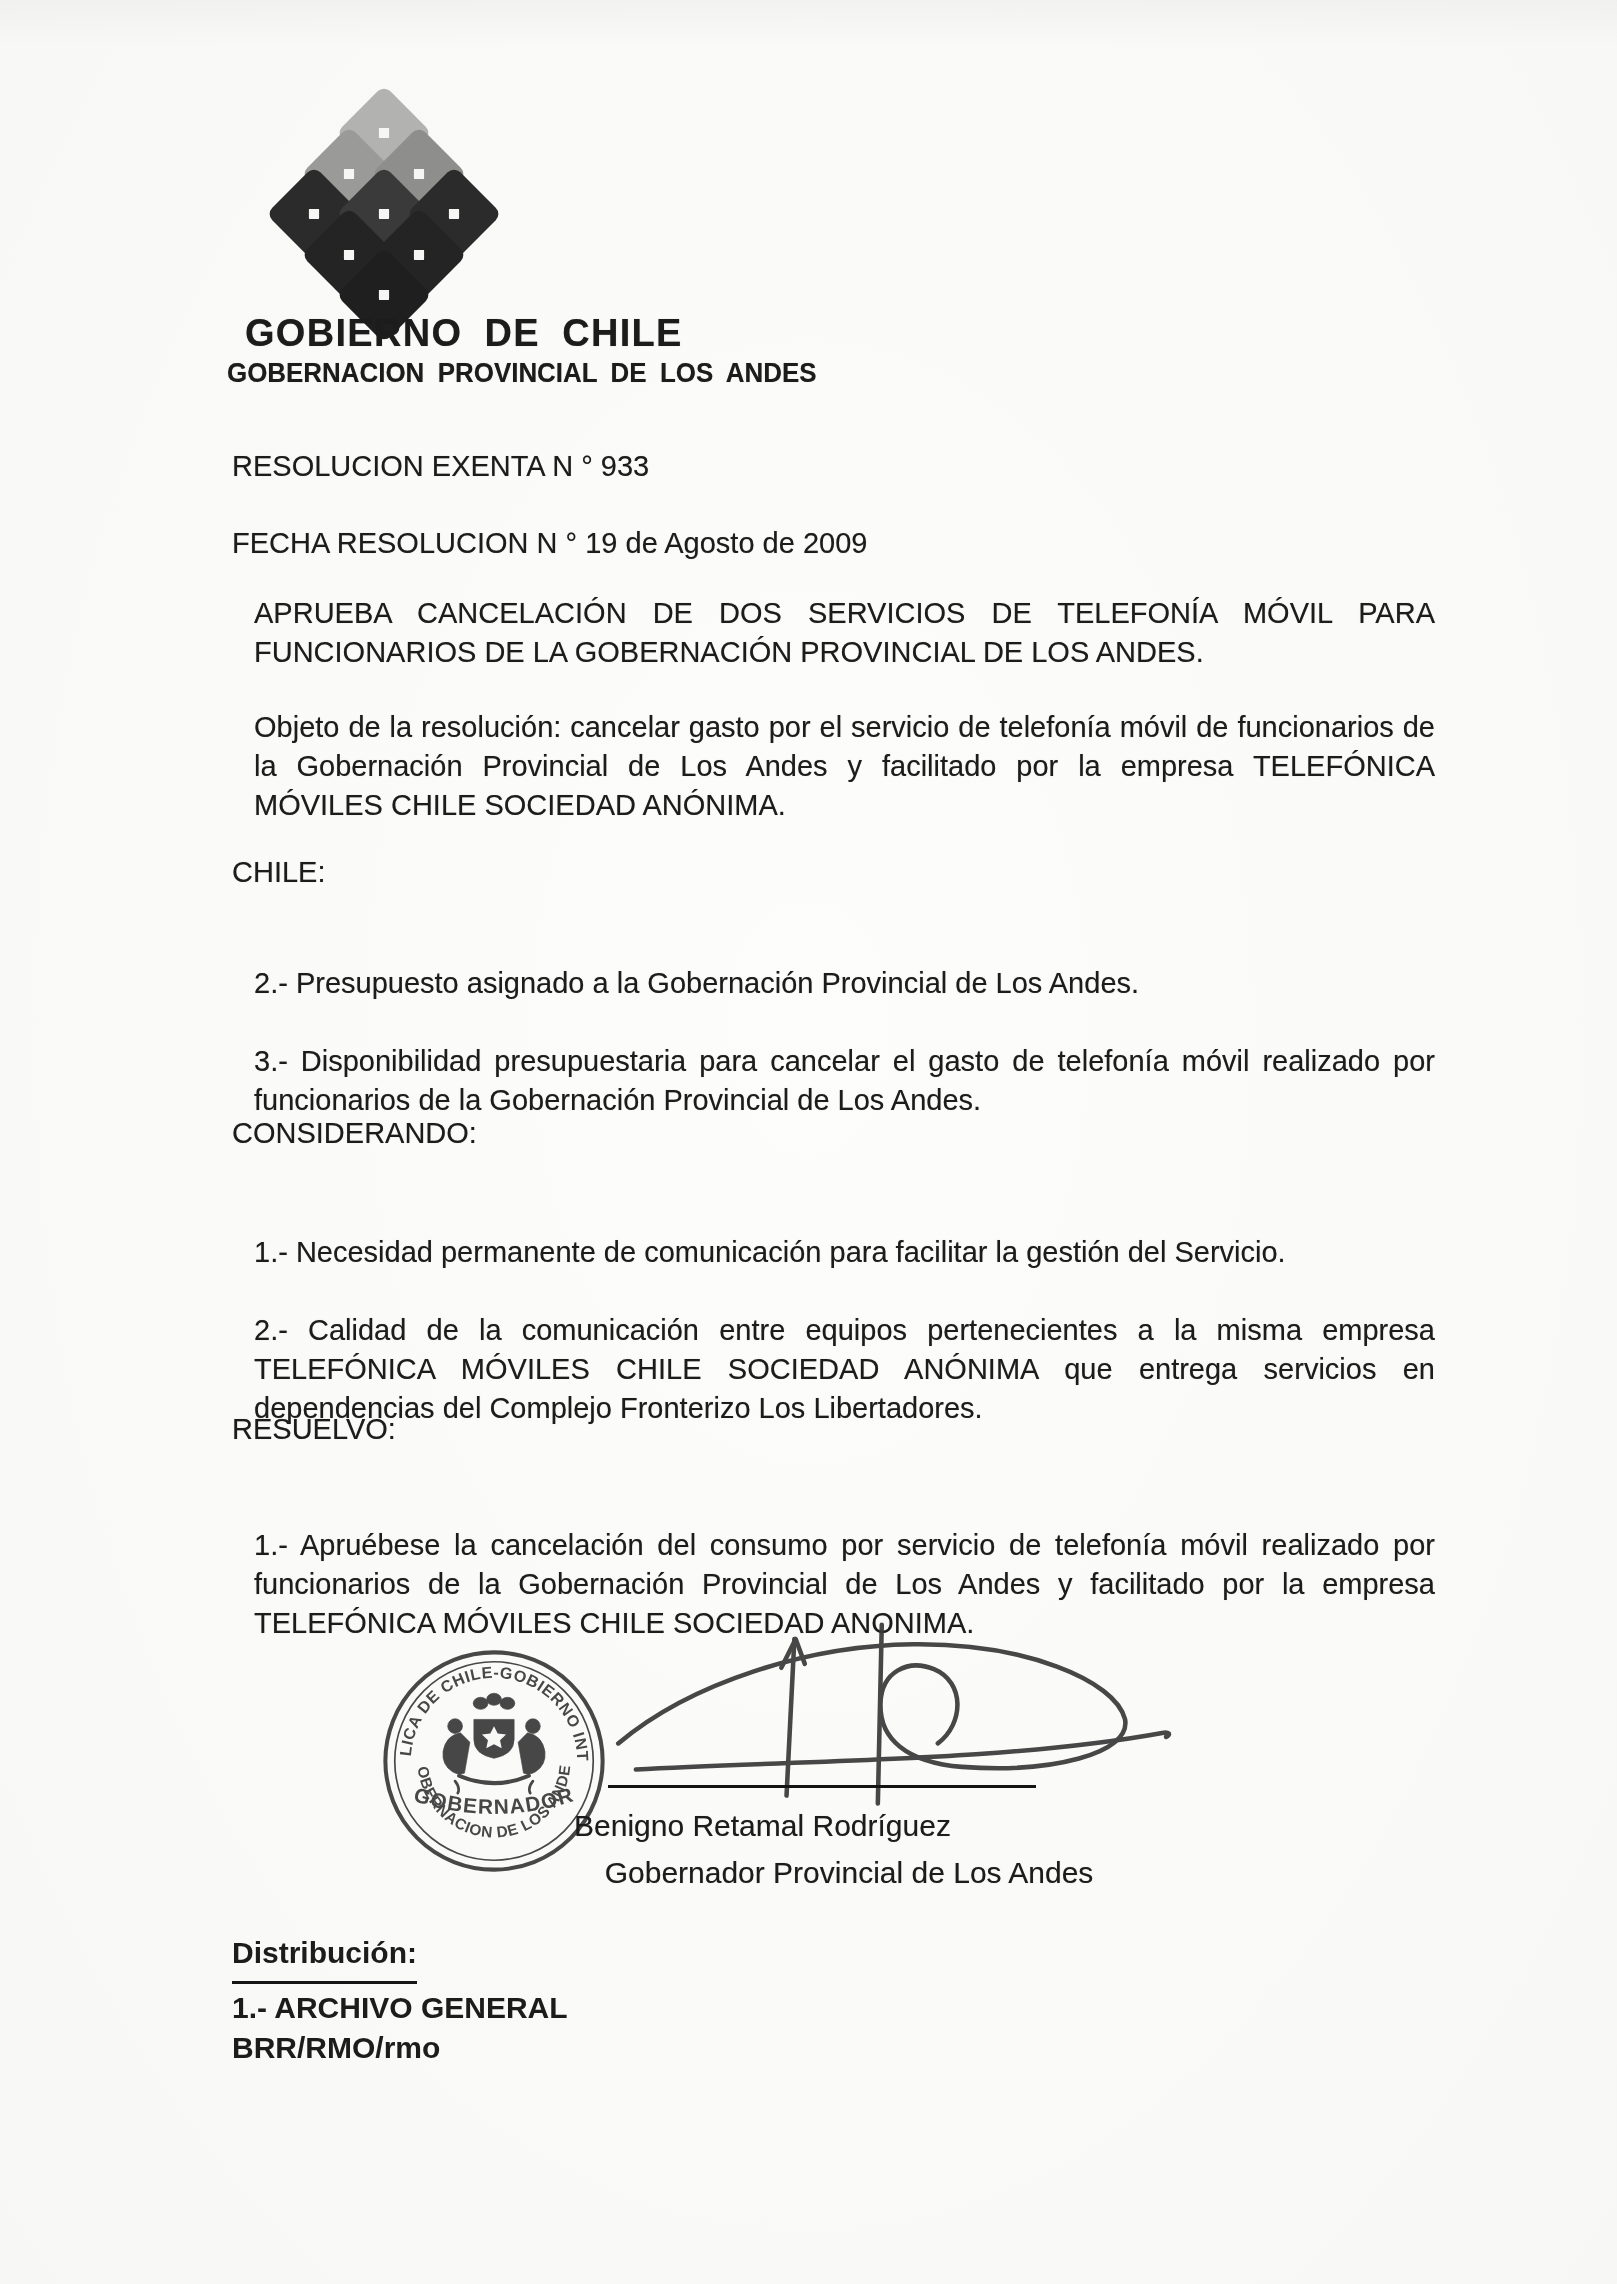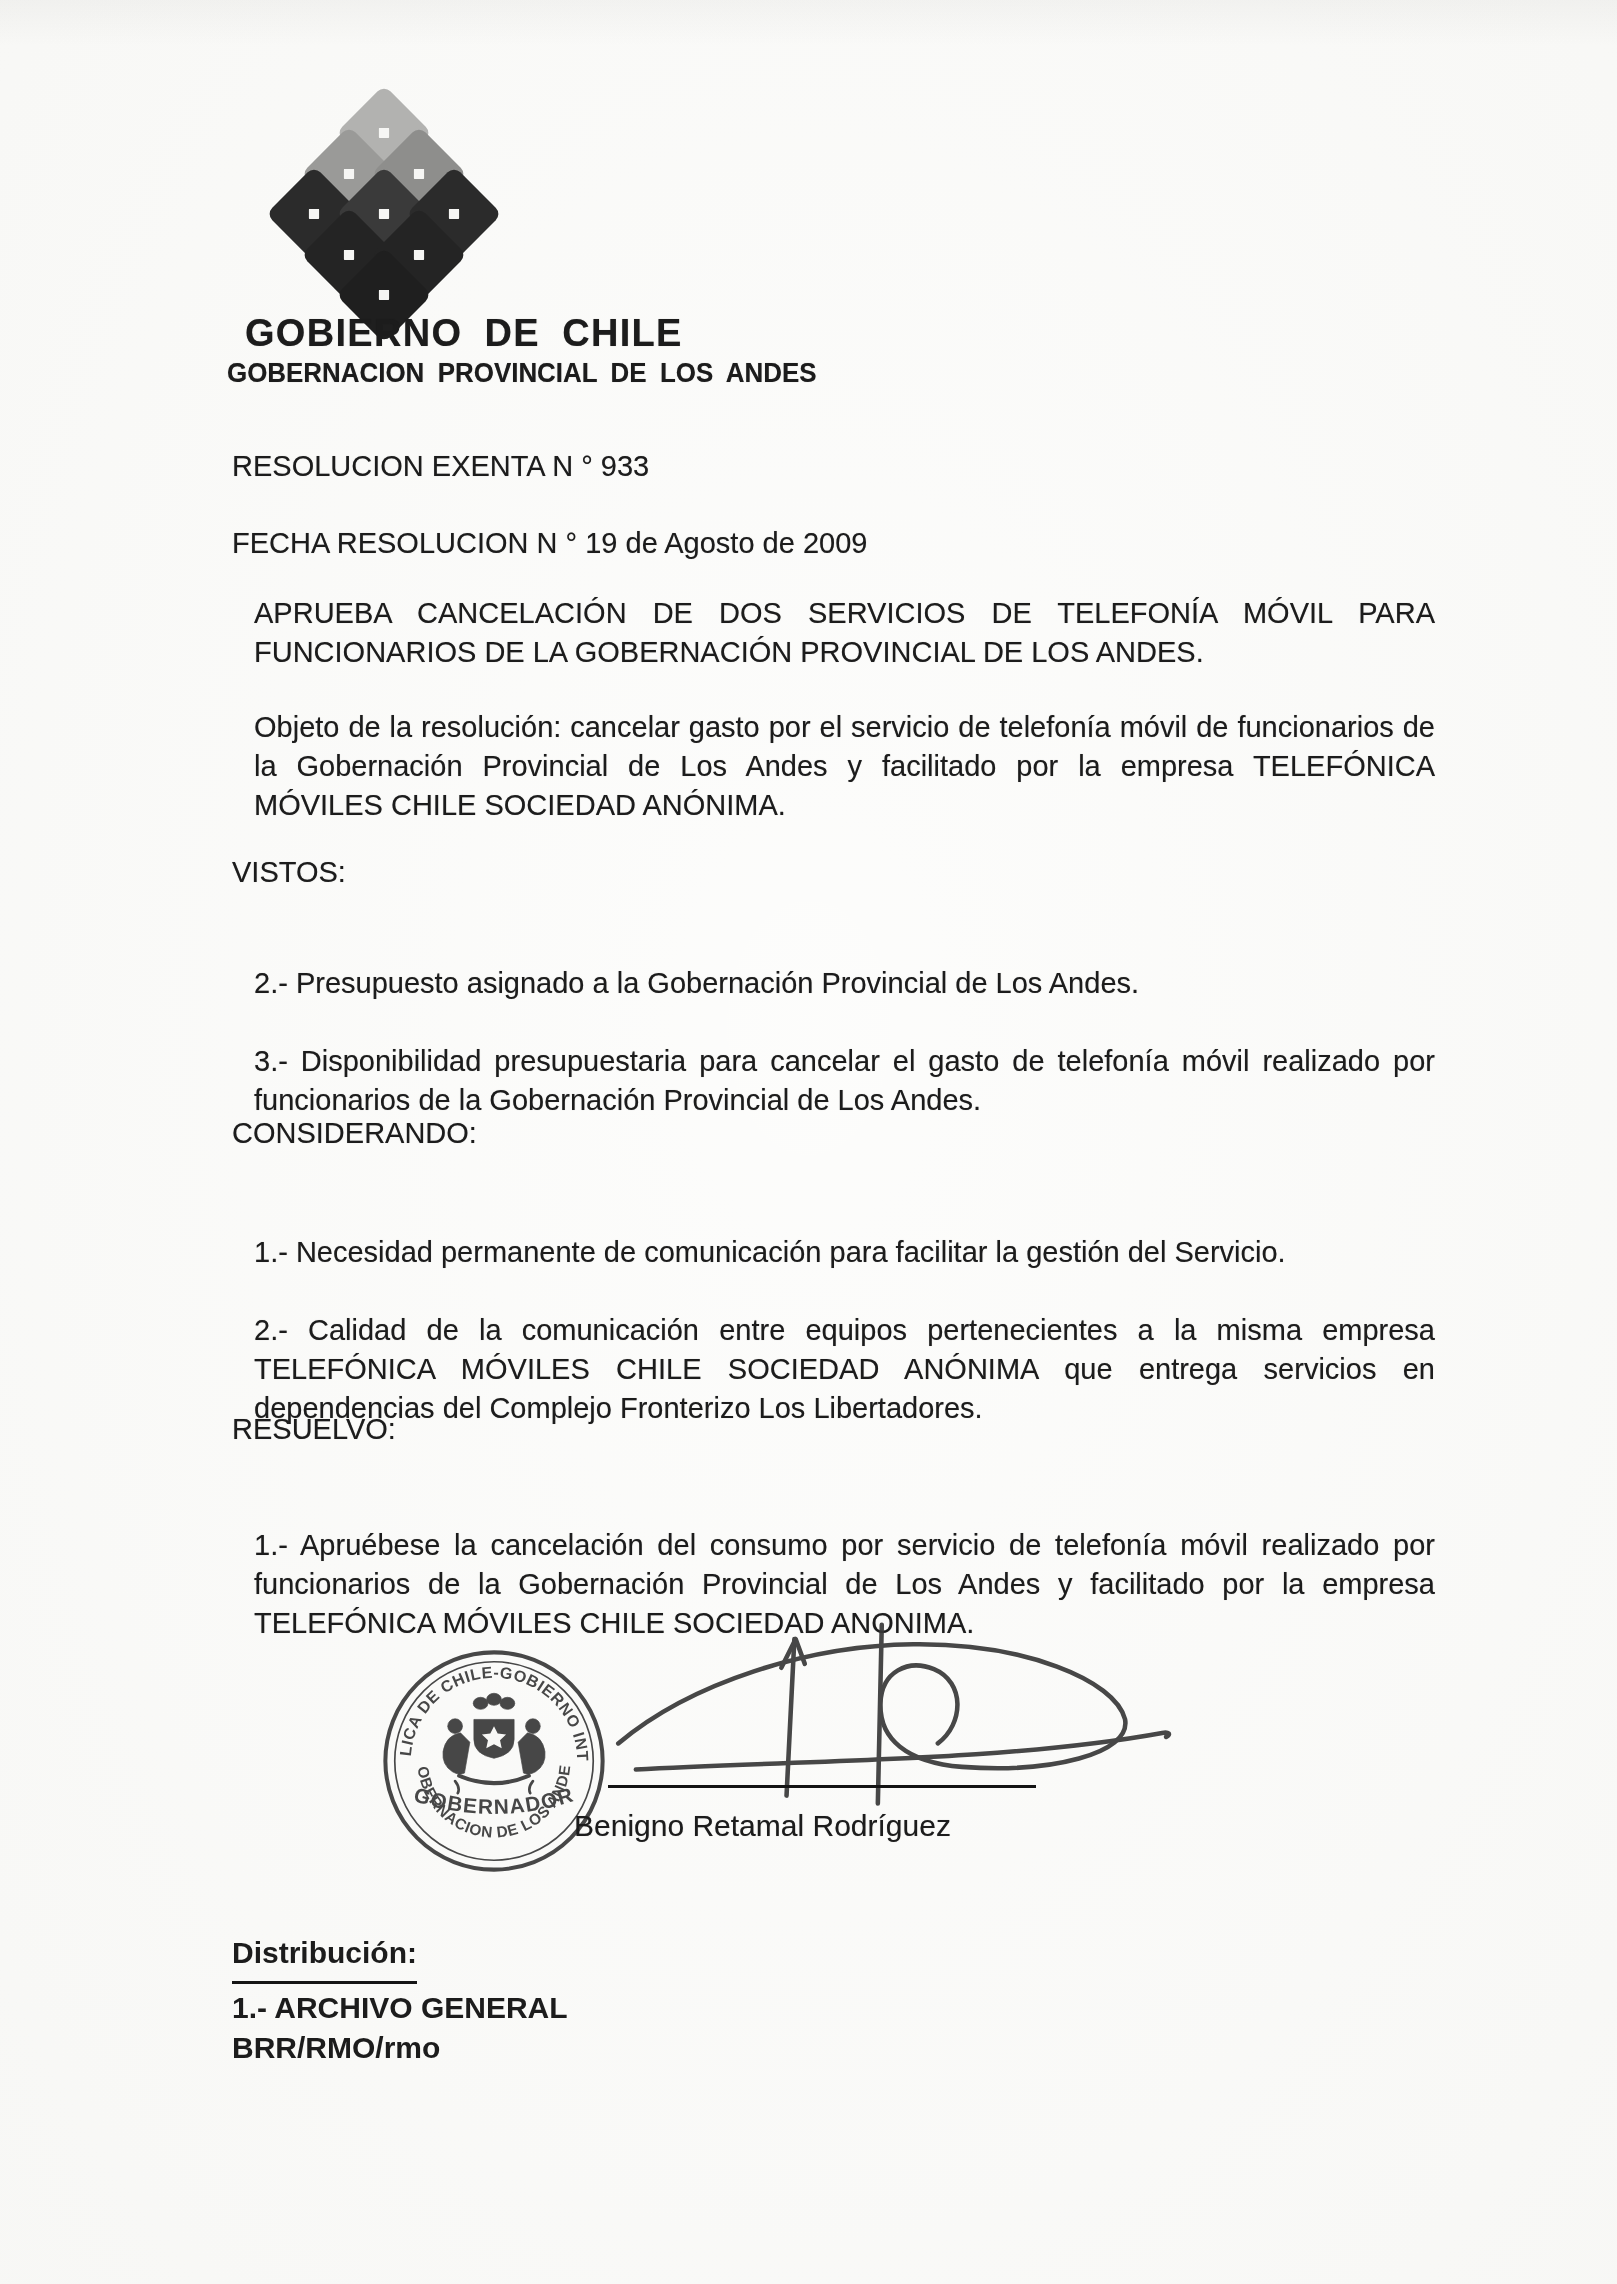--- a/index.html
+++ b/index.html
@@ -96,21 +96,21 @@
   </div>
 
   <div class="brand-title">GOBIERNO DE CHILE</div>
   <div class="brand-sub">GOBERNACION PROVINCIAL DE LOS ANDES</div>
 
   <div class="txt" style="left:232px;top:447px;">RESOLUCION EXENTA N ° 933</div>
   <div class="txt" style="left:232px;top:524px;">FECHA RESOLUCION N ° 19 de Agosto de 2009</div>
   <div class="txt para" style="left:232px;top:594px;">APRUEBA CANCELACIÓN DE DOS SERVICIOS DE TELEFONÍA MÓVIL PARA FUNCIONARIOS DE LA GOBERNACIÓN PROVINCIAL DE LOS ANDES.</div>
   <div class="txt para" style="left:232px;top:708px;">Objeto de la resolución: cancelar gasto por el servicio de telefonía móvil de funcionarios de la Gobernación Provincial de Los Andes y facilitado por la empresa TELEFÓNICA MÓVILES CHILE SOCIEDAD ANÓNIMA.</div>
 
-  <div class="txt" style="left:232px;top:853px;">VISTOS:</div>
+  <div class="txt" style="left:232px;top:853px;">CHILE:</div>
   <div class="txt para" style="left:232px;top:925px;">
     <div class="item">2.- Presupuesto asignado a la Gobernación Provincial de Los Andes.</div>
     <div class="item">3.- Disponibilidad presupuestaria para cancelar el gasto de telefonía móvil realizado por funcionarios de la Gobernación Provincial de Los Andes.</div>
   </div>
 
   <div class="txt" style="left:232px;top:1114px;">CONSIDERANDO:</div>
   <div class="txt para" style="left:232px;top:1194px;">
     <div class="item">1.- Necesidad permanente de comunicación para facilitar la gestión del Servicio.</div>
     <div class="item">2.- Calidad de la comunicación entre equipos pertenecientes a la misma empresa TELEFÓNICA MÓVILES CHILE SOCIEDAD ANÓNIMA que entrega servicios en dependencias del Complejo Fronterizo Los Libertadores.</div>
   </div>
@@ -160,20 +160,21 @@
       <path d="M28 212 C140 118 320 62 480 60 C650 58 790 115 805 175 C815 228 690 258 555 248 C470 241 428 205 430 150 C432 102 472 82 512 98 C560 118 558 182 518 212"></path>
       <path d="M298 52 L286 292"></path>
       <path d="M300 52 L278 96 M300 52 L314 90"></path>
       <path d="M432 30 L426 304"></path>
       <path d="M55 252 C300 238 620 240 862 196 C872 194 876 198 868 202"></path>
     </g>
   </svg>
 
   <div class="sig-line"></div>
   <div class="sig-name">Benigno Retamal Rodríguez</div>
+  <div class="sig-title">Gobernador Provincial de Los Andes</div>
 
   <div class="dist">
     <span class="head">Distribución:</span><br>
     <span>1.- ARCHIVO GENERAL</span><br>
     <span>BRR/RMO/rmo</span>
   </div>
 
 </div>
 
 

